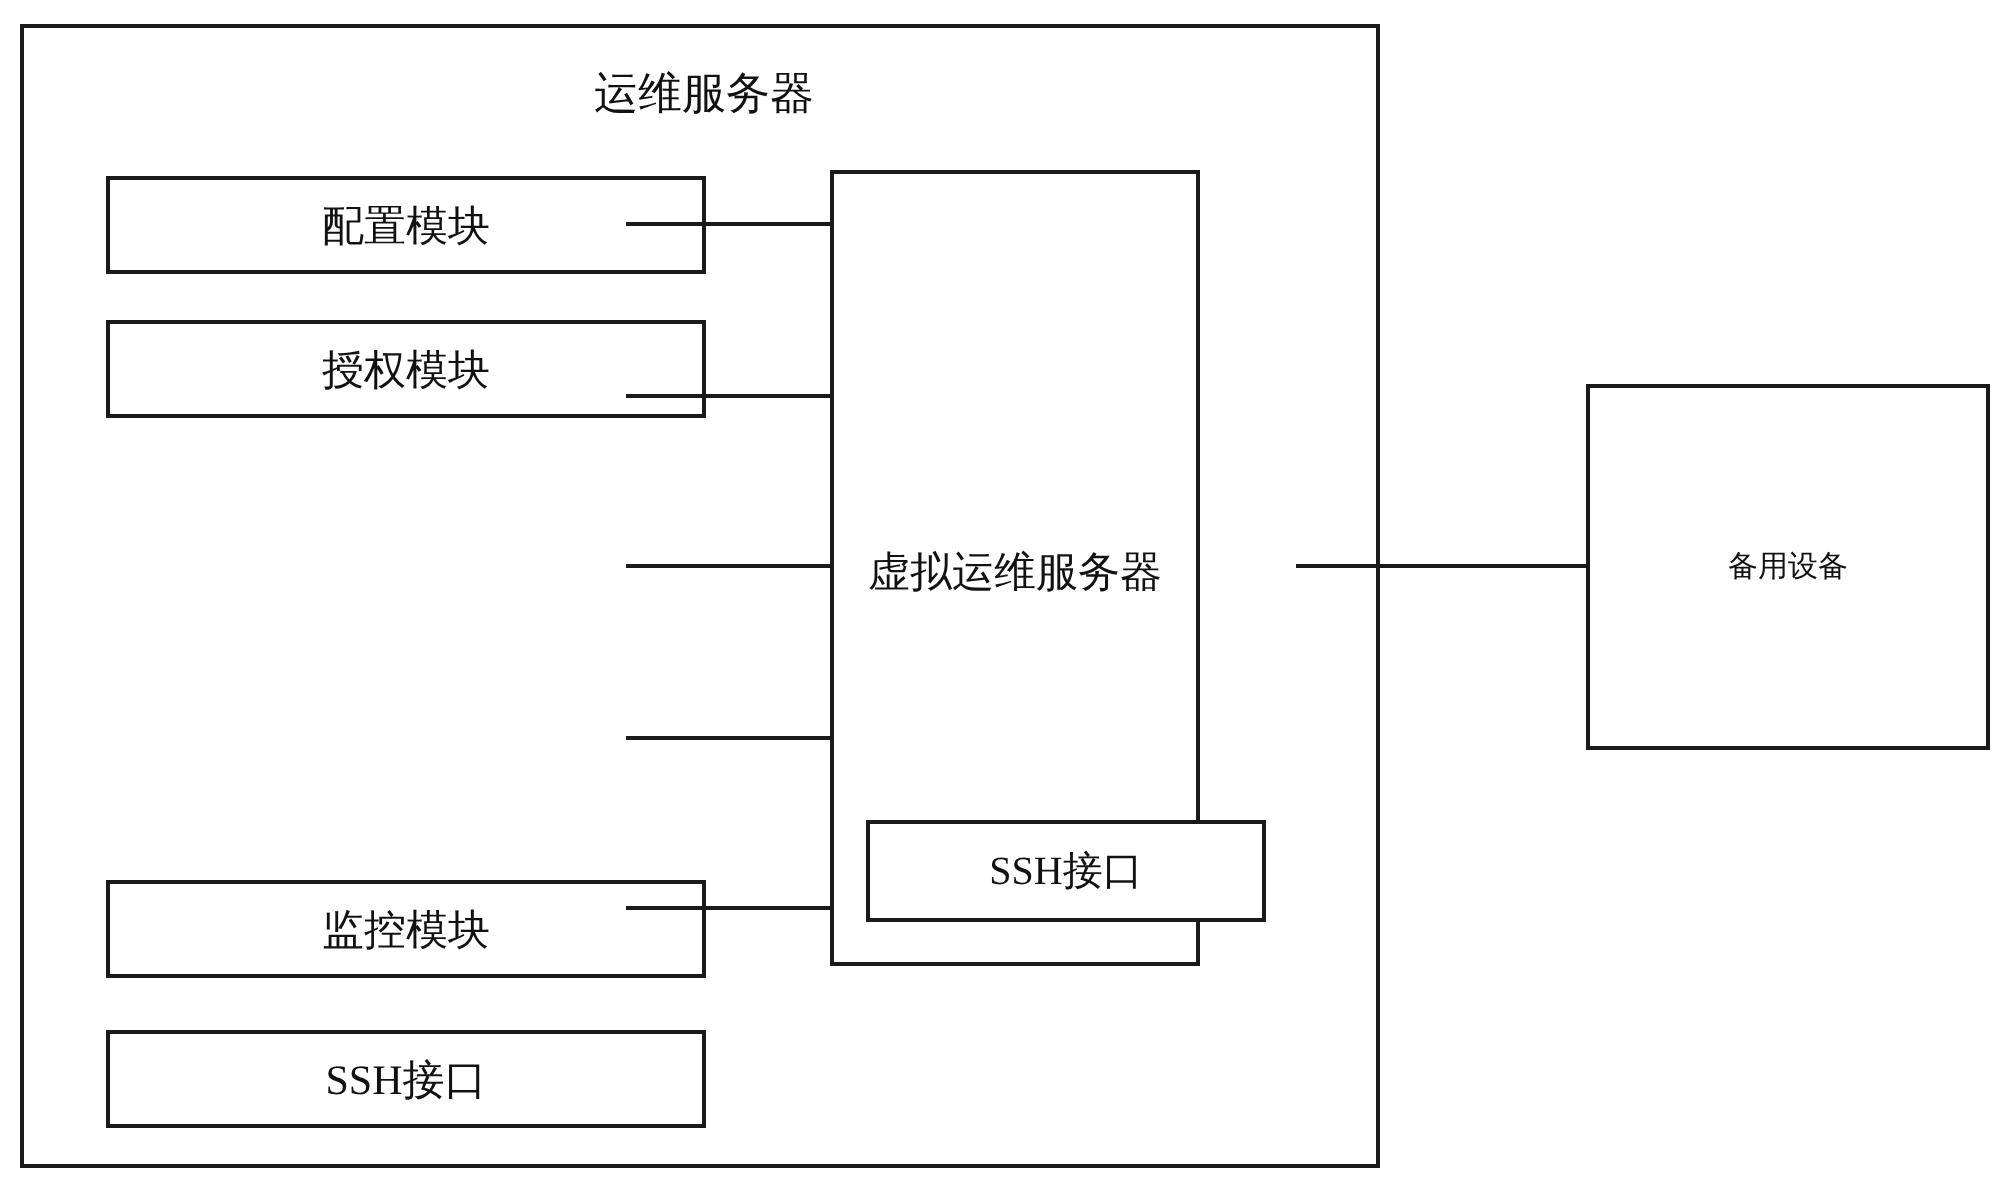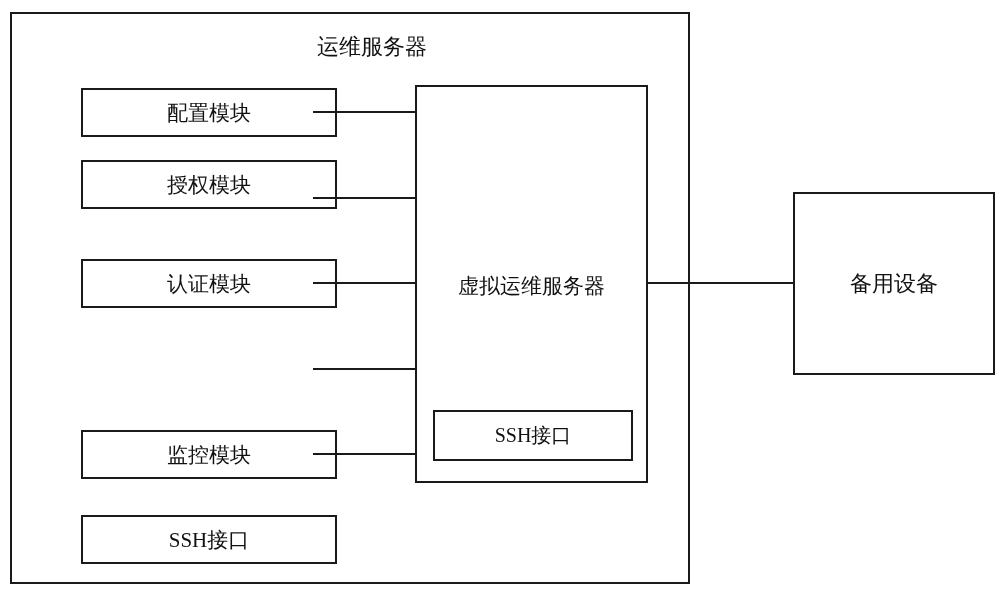--- a/index.html
+++ b/index.html
@@ -36,33 +36,31 @@
     background: #ffffff;
   }
   .outer-title {
     position: absolute;
     top: 18px;
     left: 0;
     width: 680px;
     text-align: center;
     font-size: 22px;
     color: #111111;
-    margin-left: 20px;
   }
   .module {
     left: 53px;
-    width: 256px;
+    width: 300px;
     height: 49px;
     font-size: 21px;
-    margin-left: 28px;
   }
   .center-box {
     left: 415px;
     top: 85px;
-    width: 233px;
+    width: 185px;
     height: 398px;
   }
   .center-label {
     position: absolute;
     left: 0;
     top: 185px;
     width: 100%;
     text-align: center;
     font-size: 21px;
     color: #111111;
@@ -80,21 +78,21 @@
     justify-content: center;
     font-size: 20px;
     color: #111111;
     background: #ffffff;
   }
   .right-box {
     left: 793px;
     top: 192px;
     width: 202px;
     height: 183px;
-    font-size: 22px;
+    font-size: 15px;
     font-family: Liberation Mono, monospace;
   }
   .hline {
     position: absolute;
     height: 2px;
     background: #1a1a1a;
   }
 </style>
 </head>
 <body>
@@ -106,26 +104,23 @@
   </div>
 
   <div class="box module" style="top:88px">
     <span>配置模块</span>
   </div>
 
   <div class="box module" style="top:160px">
     <span>授权模块</span>
   </div>
 
-  <div class="box module" style="top:259px">
-    <span>认证模块</span>
-  </div>
 
 
-  <div class="box module" style="top:430px">
+  <div class="box module" style="top:440px">
     <span>监控模块</span>
   </div>
 
   <div class="box module" style="top:515px">
     <span>SSH接口</span>
   </div>
 
   <div class="box center-box">
     <div class="center-label">虚拟运维服务器</div>
     <div class="ssh-sub-box">

